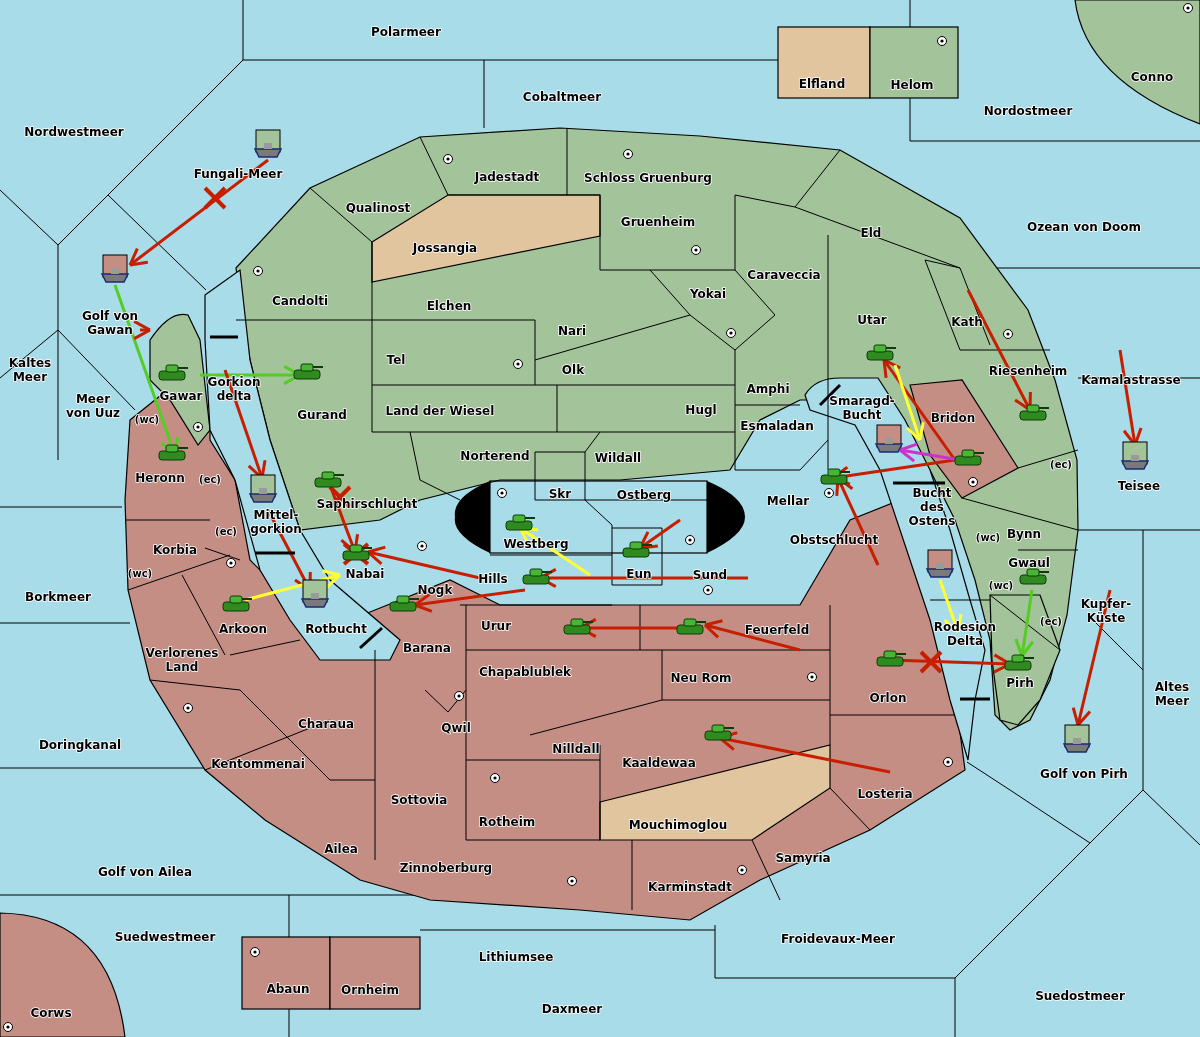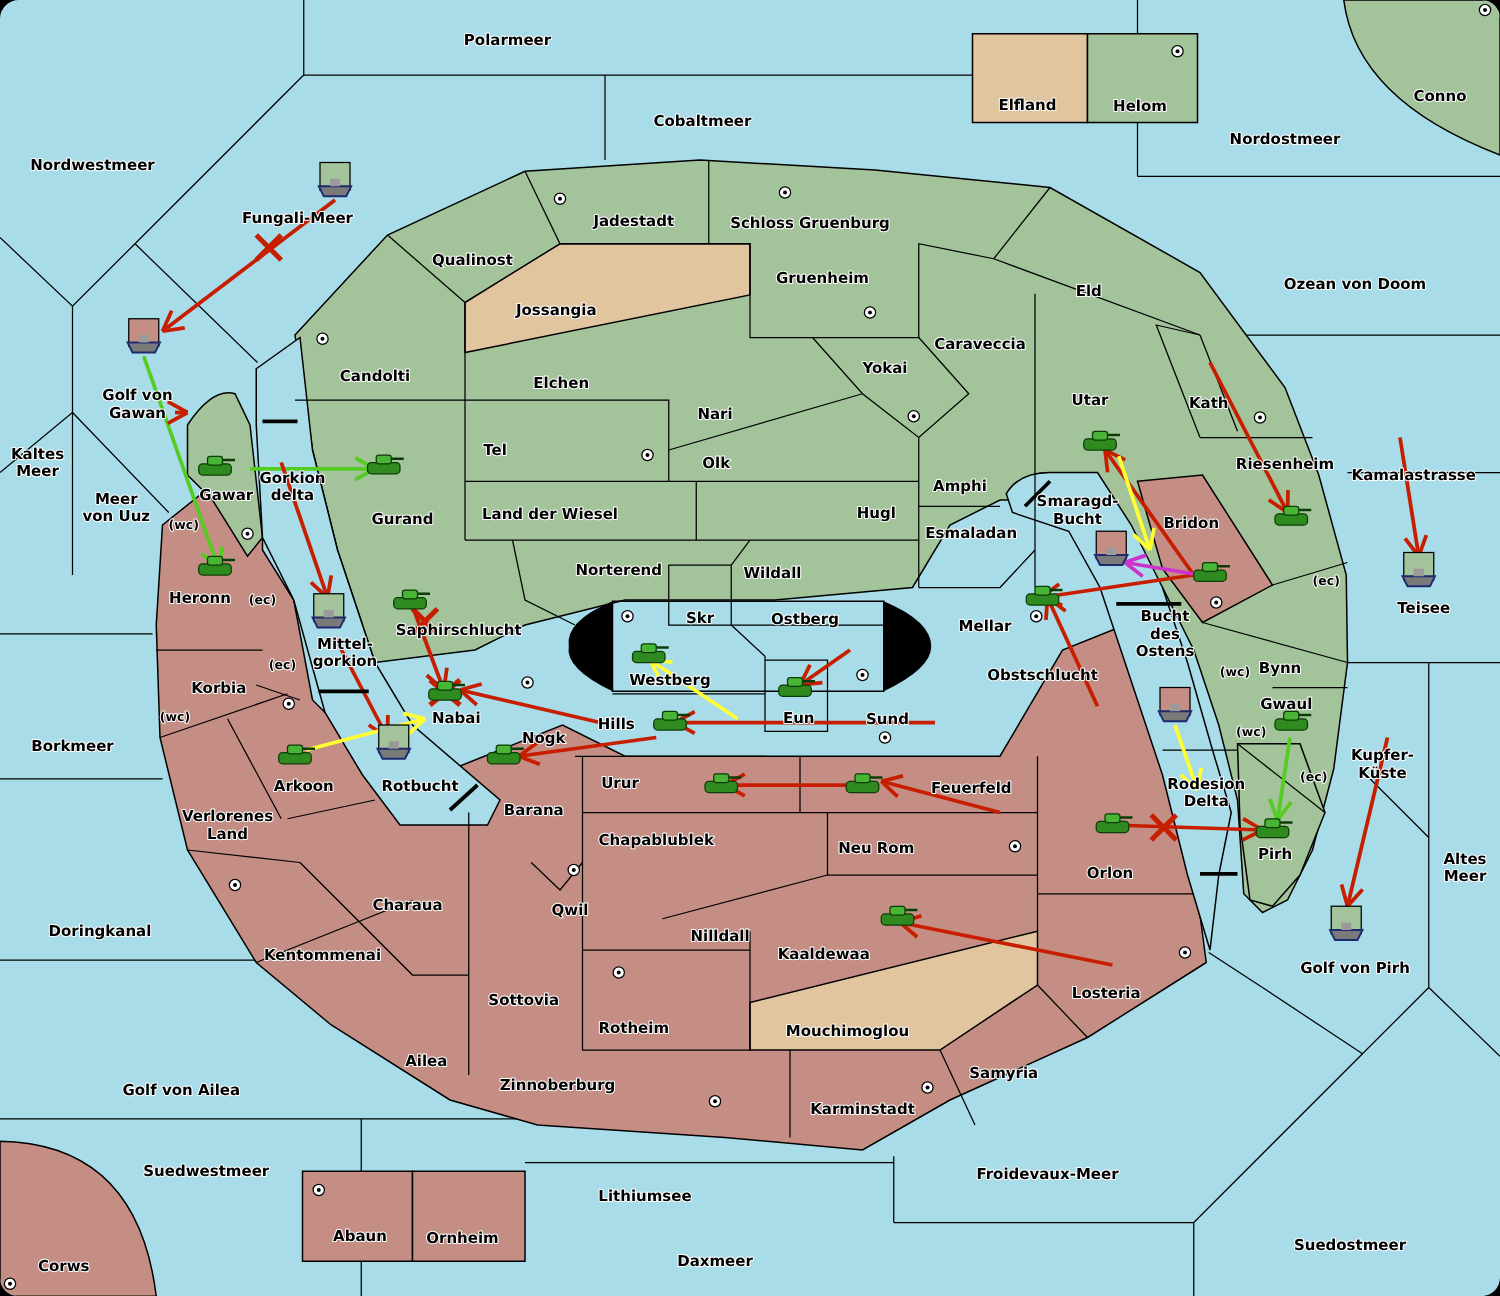--- a/index.html
+++ b/index.html
@@ -1,16 +1,16 @@
 <!DOCTYPE html>
 <html><head>
 <meta charset="utf-8">
 <style>
 html,body{margin:0;padding:0;background:#000;}
-#map{position:relative;width:1200px;height:1037px;overflow:hidden;font-family:"DejaVu Sans",sans-serif;border-radius:15px;}
+#map{position:relative;width:1200px;height:1037px;overflow:hidden;font-family:"DejaVu Sans",sans-serif;}
 svg{position:absolute;left:0;top:0;}
 .lbl{font-family:"DejaVu Sans",sans-serif;font-size:12px;font-weight:bold;fill:#000;paint-order:stroke;stroke:#fff;stroke-width:1.6px;stroke-linejoin:round;text-anchor:middle;}
 .coast{font-size:10px;}
 .neutral{fill:#a3c39a;stroke:#000;stroke-width:1.2;}
 .red{fill:#c48e84;stroke:#000;stroke-width:1.2;}
 .tan{fill:#e1c59f;stroke:#000;stroke-width:1.2;}
 .line{fill:none;stroke:#000;stroke-width:1;}
 </style>
 </head>
 <body>

